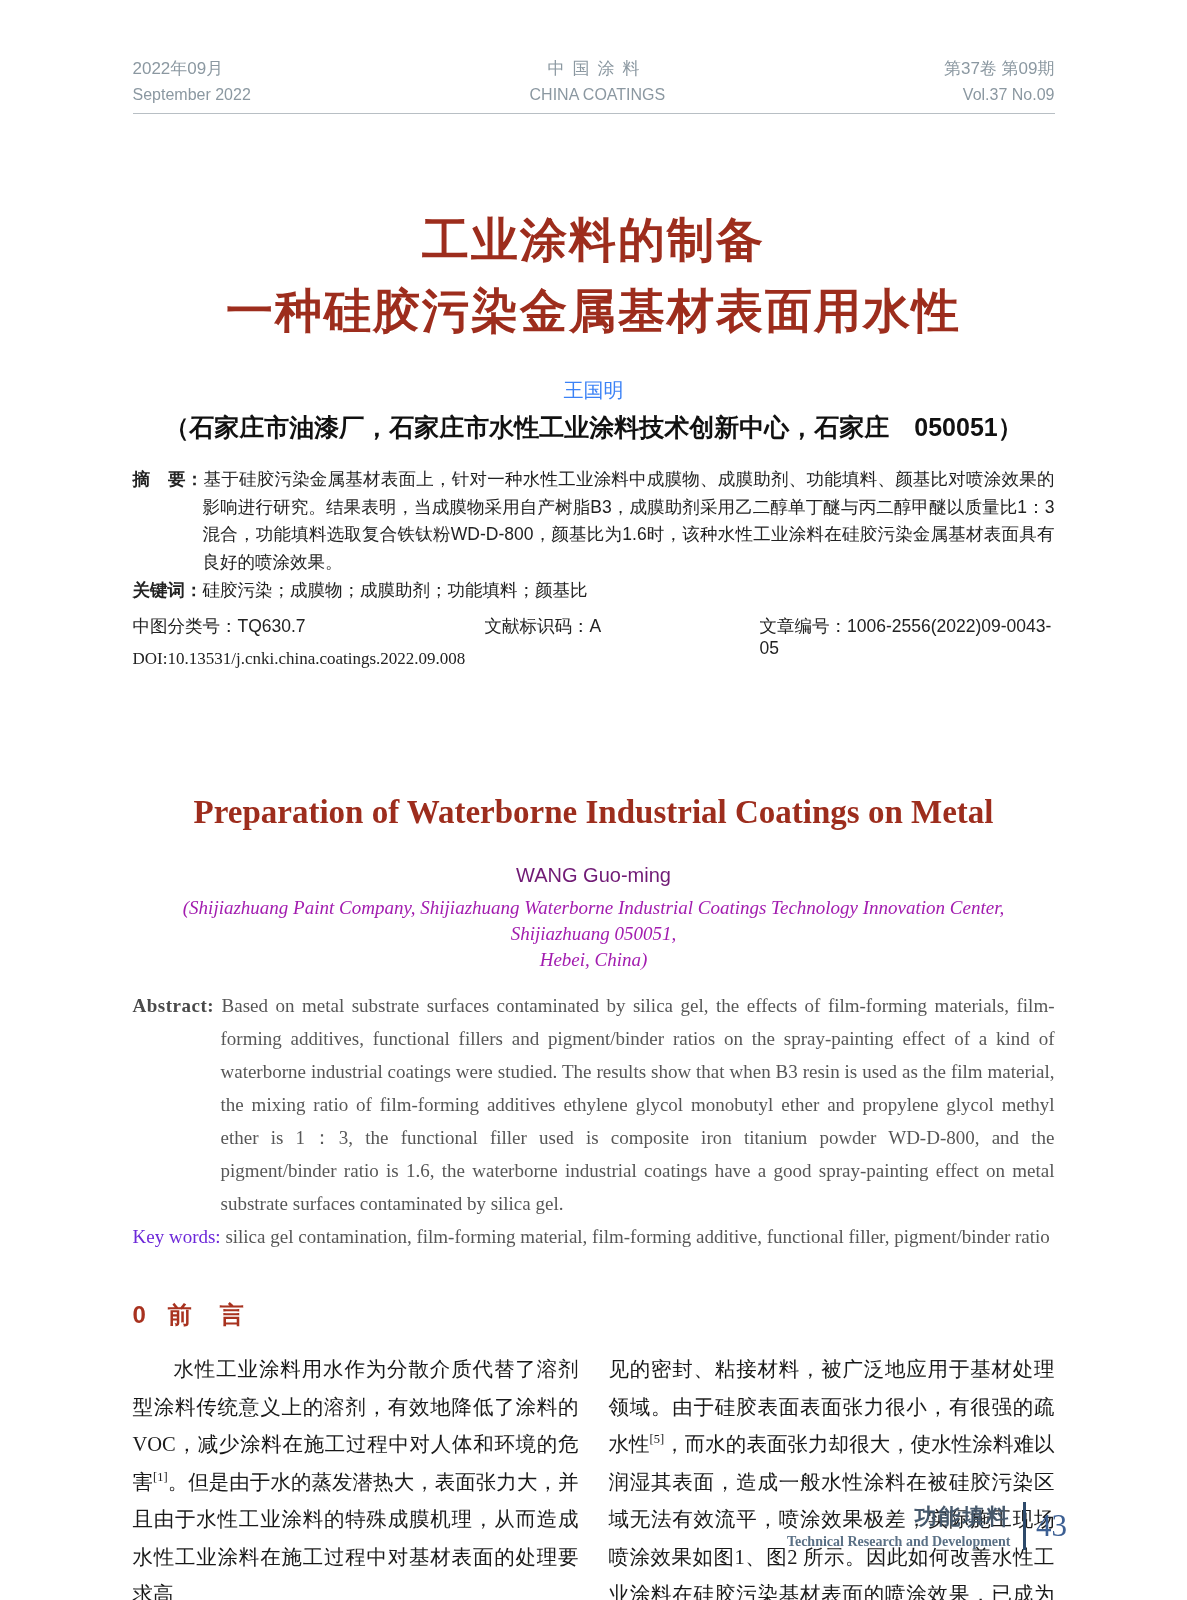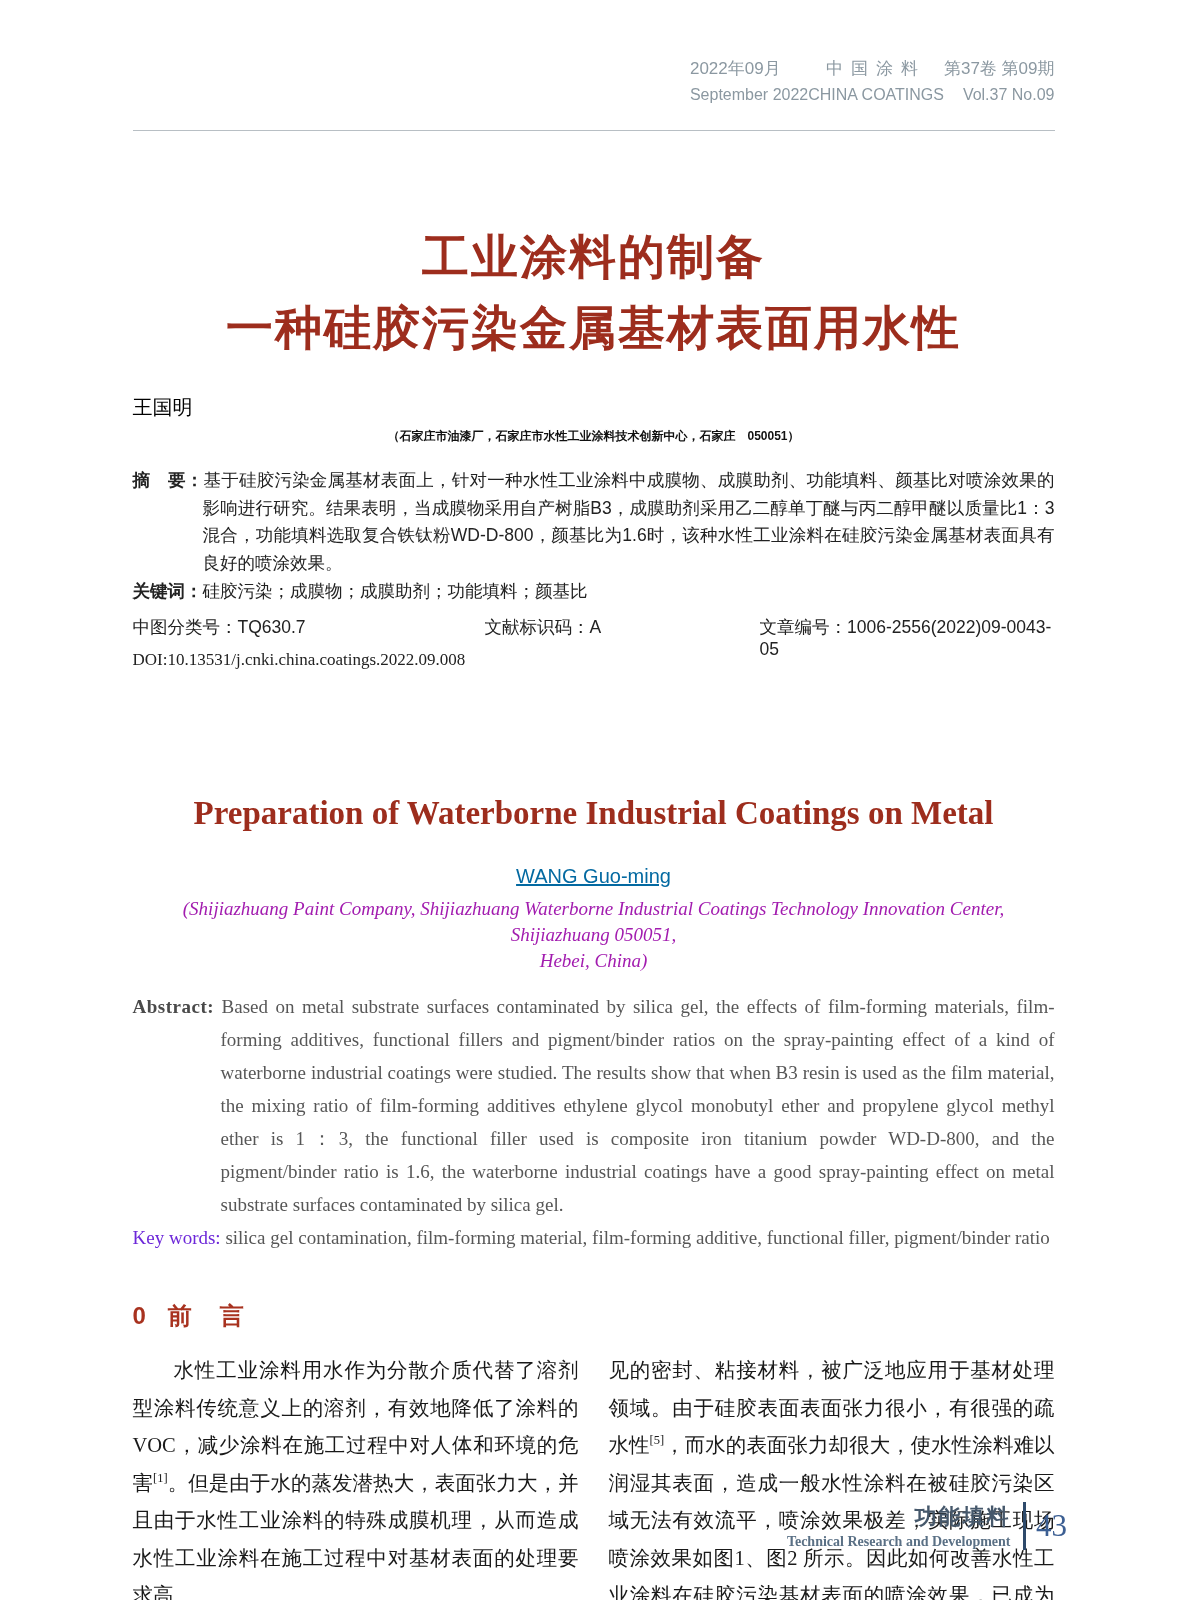--- a/index.html
+++ b/index.html
@@ -8,43 +8,43 @@
     width:1187px;height:1600px;
     background:#ffffff;
     overflow:hidden;
     font-family:"Liberation Sans","DejaVu Sans",sans-serif;
     color:#1c1c1c;
   }
   .content{width:922px;margin:0 auto;}
 
   
   .jheader{
-    display:flex;justify-content:flex-end;align-items:flex-end;
+    display:flex;justify-content:space-between;align-items:flex-end;
     padding-top:56px;
     color:#8b98a1;
     border-bottom:1.5px solid #b8bfc4;
-    padding-bottom:22px;
+    padding-bottom:5px;
   }
   .jh-col{line-height:26px;font-size:17px;}
   .jh-col .en{font-size:16px;}
   .jh-center{text-align:center;}
   .jh-center .cn{letter-spacing:8px;}
   .jh-right{text-align:right;}
 
   
   .title-cn{
     margin-top:90px;
     text-align:center;
     font-size:47px;font-weight:bold;
     color:#9d2d1d;
     line-height:71px;
     letter-spacing:2px;
   }
-  .author-cn{margin-top:18px;font-size:20px;color:#000000;}
-  .affil-cn{margin-top:7px;text-align:center;font-size:12px;font-weight:bold;color:#111;}
+  .author-cn{margin-top:18px;text-align:center;font-size:20px;color:#3b82f6;}
+  .affil-cn{margin-top:7px;text-align:center;font-size:25px;font-weight:bold;color:#111;}
 
   
   .abs-cn{
     margin-top:22px;
     font-size:17.5px;line-height:27.5px;color:#222;
     text-align:justify;
     padding-left:4em;text-indent:-4em;
   }
   .abs-cn .lbl{font-weight:bold;color:#222;}
   .kw-cn{margin-top:1px;font-size:17.5px;line-height:27.5px;color:#222;}
@@ -55,21 +55,21 @@
   .meta-row .m2{position:absolute;left:352px;}
   .meta-row .m3{position:absolute;left:627px;}
   .doi{margin-top:9px;font-size:17px;color:#222;font-family:"Liberation Serif","DejaVu Serif",serif;}
 
   
   .title-en{
     margin-top:118px;text-align:center;
     font-family:"Liberation Serif","DejaVu Serif",serif;
     font-size:33px;font-weight:bold;color:#9d2d1d;line-height:50px;
   }
-  .author-en{margin-top:18px;text-align:center;font-size:20px;color:#0369a1;text-decoration:underline;}
+  .author-en{margin-top:18px;text-align:center;font-size:20px;color:#701a75;}
   .affil-en{
     margin-top:8px;text-align:center;
     font-family:"Liberation Serif","DejaVu Serif",serif;
     font-style:italic;font-size:19px;color:#a21caf;line-height:26px;
   }
   .abs-en{
     margin-top:16px;
     font-family:"Liberation Serif","DejaVu Serif",serif;
     font-size:19px;color:#575757;line-height:33px;
     text-align:justify;

